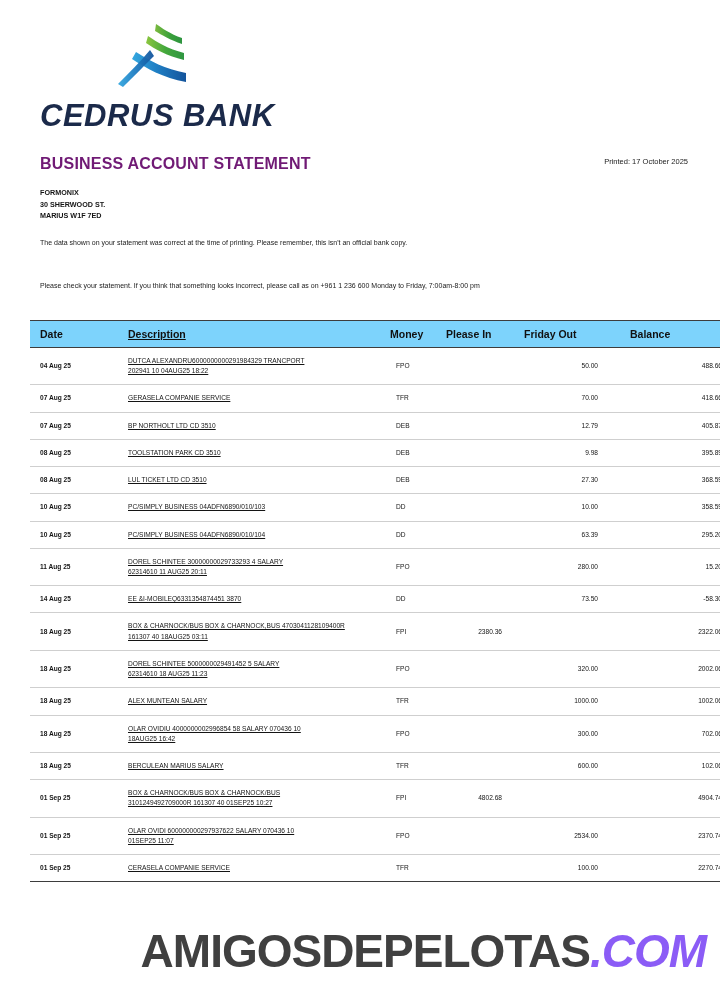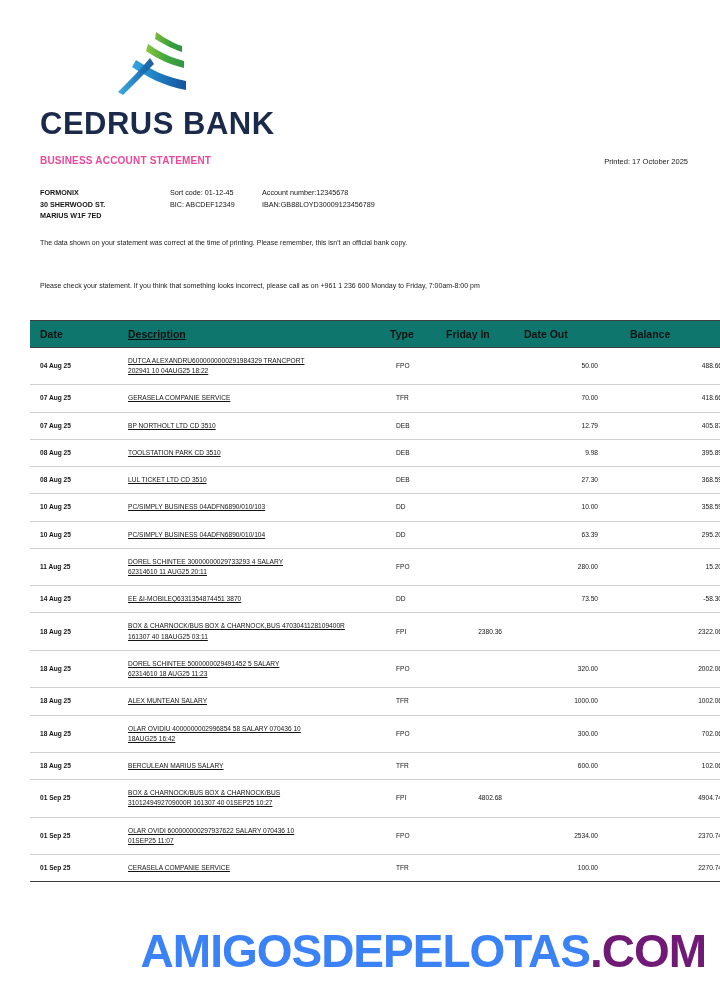--- a/index.html
+++ b/index.html
@@ -13,22 +13,23 @@
     position: relative;
     font-family: "Liberation Sans", sans-serif;
     color: #1a1a1a;
     overflow: hidden;
   }
 
   
   #logo-block {
     position: absolute;
     left: 40px;
-    top: 30px;
+    top: 22px;
     width: 300px;
+    font-style: italic;
   }
   #logo-mark {
     width: 96px;
     height: 72px;
     margin-left: 70px;
     display: block;
   }
   #bank-name {
     font-family: "Liberation Sans", sans-serif;
     font-size: 31px;
@@ -43,23 +44,23 @@
   #title-row {
     position: absolute;
     left: 40px;
     top: 155px;
     width: 648px;
     display: flex;
     align-items: flex-start;
     justify-content: space-between;
   }
   #statement-title {
-    font-size: 10px;
-    font-weight: bold;
-    color: #ec4899;
+    font-size: 16px;
+    font-weight: bold;
+    color: #701a75;
     letter-spacing: 0.2px;
   }
   #printed-date {
     font-size: 7.5px;
     color: #222222;
     padding-top: 2px;
     white-space: nowrap;
   }
 
   
@@ -106,21 +107,21 @@
   
   #txn-table {
     position: absolute;
     left: 30px;
     top: 320px;
     width: 660px;
     border-collapse: collapse;
     table-layout: fixed;
   }
   #txn-table thead th {
-    background: #0f766e;
+    background: #7dd3fc;
     border-top: 1.6px solid #3d3d3d;
     border-bottom: 1.6px solid #3d3d3d;
     font-size: 10.5px;
     font-weight: bold;
     color: #111111;
     padding: 7px 0 7px 0;
     text-align: left;
     vertical-align: middle;
   }
   #txn-table tbody td {
@@ -171,22 +172,22 @@
     text-align: right;
     padding-right: 14px;
     box-sizing: border-box;
     font-family: "Liberation Sans", sans-serif;
     font-weight: bold;
     font-size: 46px;
     letter-spacing: -1px;
     line-height: 1;
     white-space: nowrap;
   }
-  #wm-main { color: #3b82f6; }
-  #wm-tld  { color: #701a75; }
+  #wm-main { color: #404040; }
+  #wm-tld  { color: #8b5cf6; font-style: italic; }
 </style>
 </head>
 <body>
 
 <div id="logo-block">
   <svg id="logo-mark" viewBox="0 0 96 72">
     <defs>
       <linearGradient id="gGreen1" x1="0" y1="0" x2="1" y2="0">
         <stop offset="0%" stop-color="#7cbb3f"></stop>
         <stop offset="55%" stop-color="#3aa03a"></stop>
@@ -215,43 +216,33 @@
   <div id="statement-title">BUSINESS ACCOUNT STATEMENT</div>
   <div id="printed-date">Printed: 17 October 2025</div>
 </div>
 
 <div id="info-row">
   <div id="addr-col">
     <div class="addr-line">FORMONIX</div>
     <div class="addr-line">30 SHERWOOD ST.</div>
     <div class="addr-line">MARIUS W1F 7ED</div>
   </div>
-  <div id="acct-col">
-    <div class="acct-line">
-      <span class="lbl-a">Sort code: 01-12-45</span>
-      <span class="lbl-b">Account number:12345678</span>
-    </div>
-    <div class="acct-line">
-      <span class="lbl-a">BIC: ABCDEF12349</span>
-      <span class="lbl-b">IBAN:GB88LOYD30009123456789</span>
-    </div>
-  </div>
 </div>
 
 <div id="notice-1">The data shown on your statement was correct at the time of printing. Please remember, this isn't an official bank copy.</div>
 <div id="notice-2">Please check your statement. If you think that something looks incorrect, please call as on +961 1 236 600 Monday to Friday, 7:00am-8:00 pm</div>
 
 <table id="txn-table">
   <thead>
     <tr>
       <th class="col-date">Date</th>
       <th class="col-desc">Description</th>
-      <th class="col-type">Type</th>
-      <th class="col-in">Friday In</th>
-      <th class="col-out">Date Out</th>
+      <th class="col-type">Money</th>
+      <th class="col-in">Please In</th>
+      <th class="col-out">Friday Out</th>
       <th class="col-bal">Balance</th>
     </tr>
   </thead>
   <tbody id="txn-body">
       <tr>
         <td class="col-date">04 Aug 25</td>
         <td class="col-desc"><span class="desc-line1">DUTCA ALEXANDRU6000000000291984329 TRANCPORT</span><span class="desc-line2">202941 10 04AUG25 18:22</span></td>
         <td class="col-type">FPO</td>
         <td class="col-in"></td>
         <td class="col-out">50.00</td>

